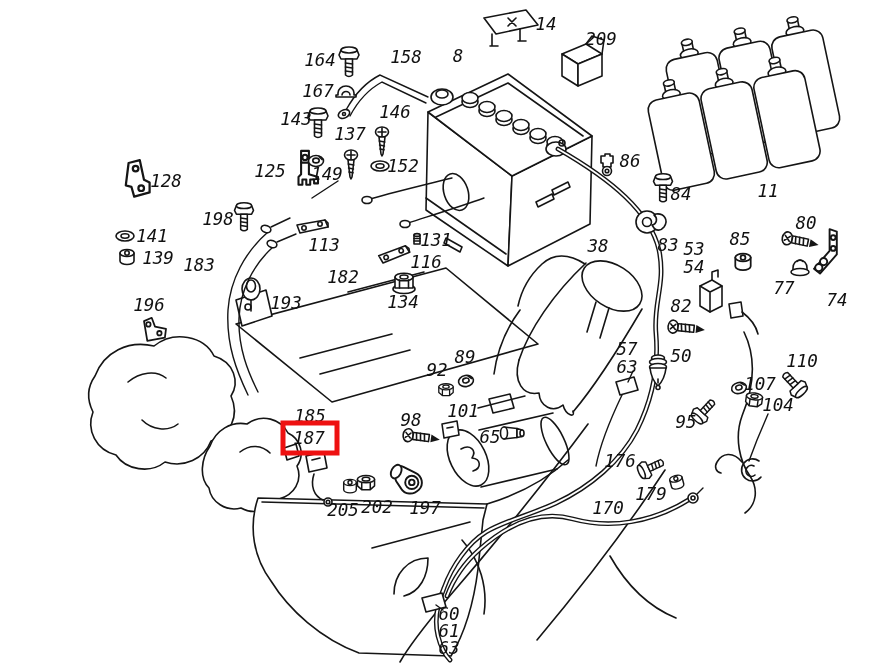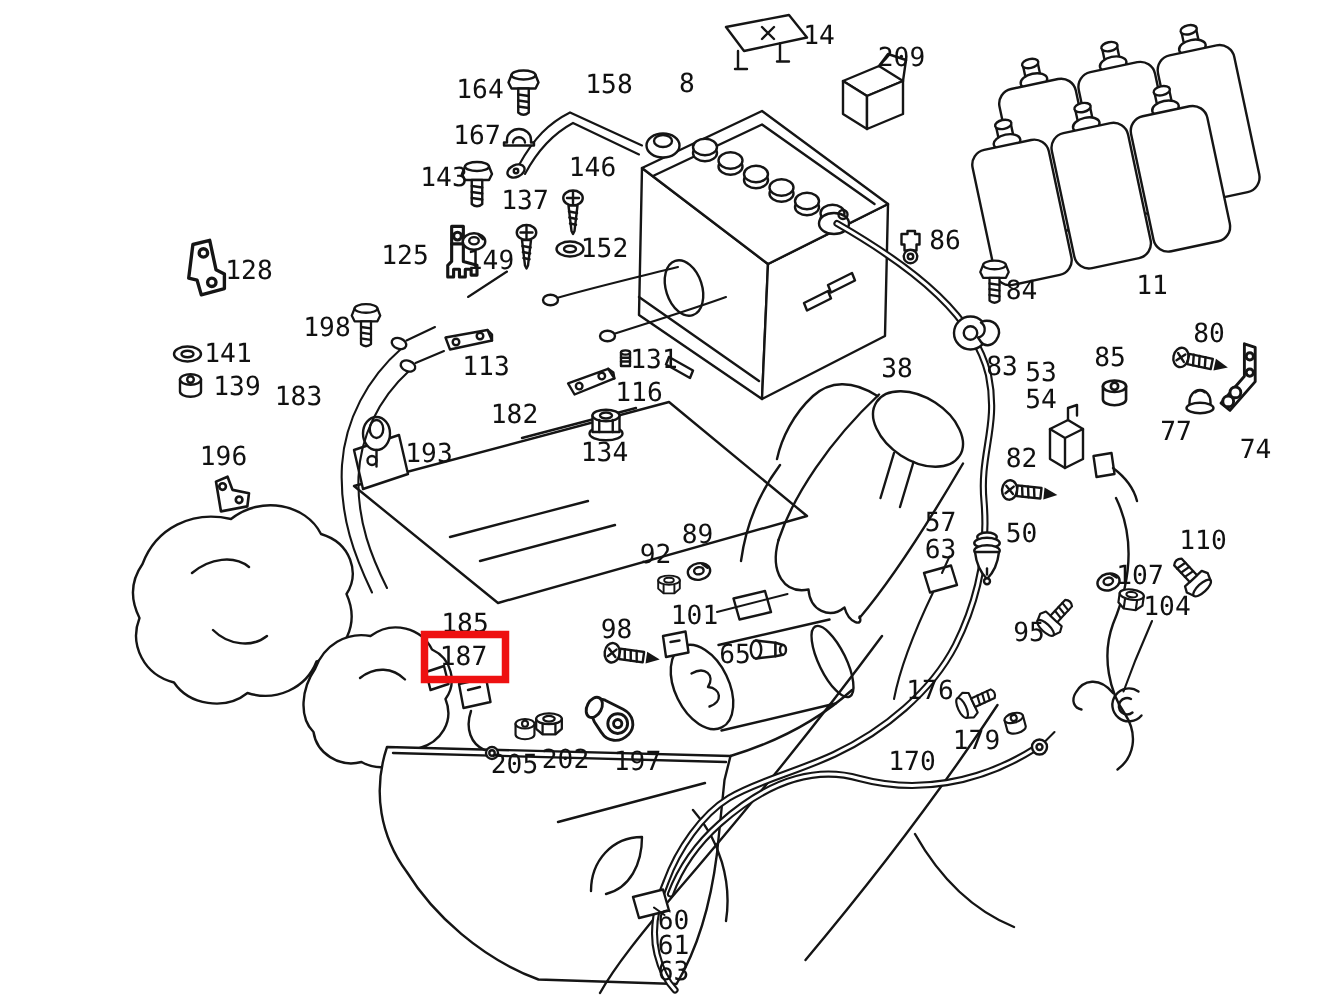--- a/index.html
+++ b/index.html
@@ -1,17 +1,17 @@
 <!DOCTYPE html>
 <html><head>
 <meta charset="utf-8">
 <style>
   html,body{margin:0;padding:0;background:#fff;}
   .stage{position:relative;width:882px;height:665px;background:#fff;overflow:hidden;
-         font-family:"DejaVu Sans Mono","Liberation Mono",monospace;}
+         font-family:"DejaVu Sans Mono","Liberation Mono",monospace;font-style:italic;}
   svg{position:absolute;left:0;top:0;}
   .ln{fill:none;stroke:#151515;stroke-width:1.6;stroke-linecap:round;stroke-linejoin:round;}
   .fw{fill:#ffffff;stroke:#151515;stroke-width:1.6;stroke-linecap:round;stroke-linejoin:round;}
   .cable-outer{fill:none;stroke:#151515;stroke-width:4.8;stroke-linecap:round;}
   .cable-inner{fill:none;stroke:#ffffff;stroke-width:2;stroke-linecap:round;}
   .thin{fill:none;stroke:#151515;stroke-width:1.4;stroke-linecap:round;}
   #labels-layer text{font-family:"DejaVu Sans Mono","Liberation Mono",monospace;
     font-size:17.5px;fill:#111111;text-anchor:middle;dominant-baseline:central;}
   #highlight-box{fill:none;}
 </style>

